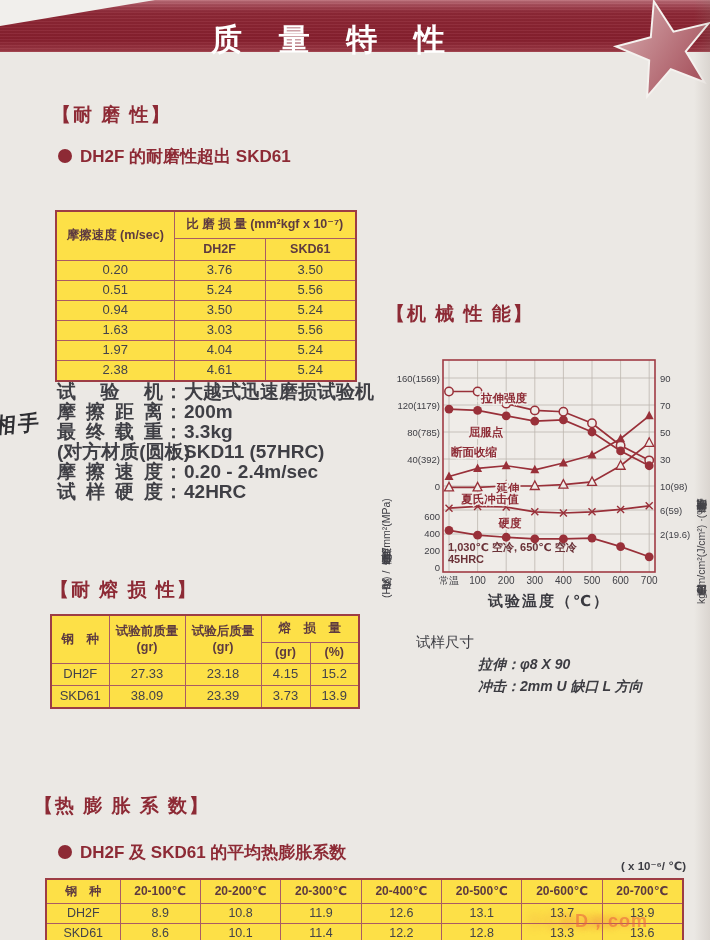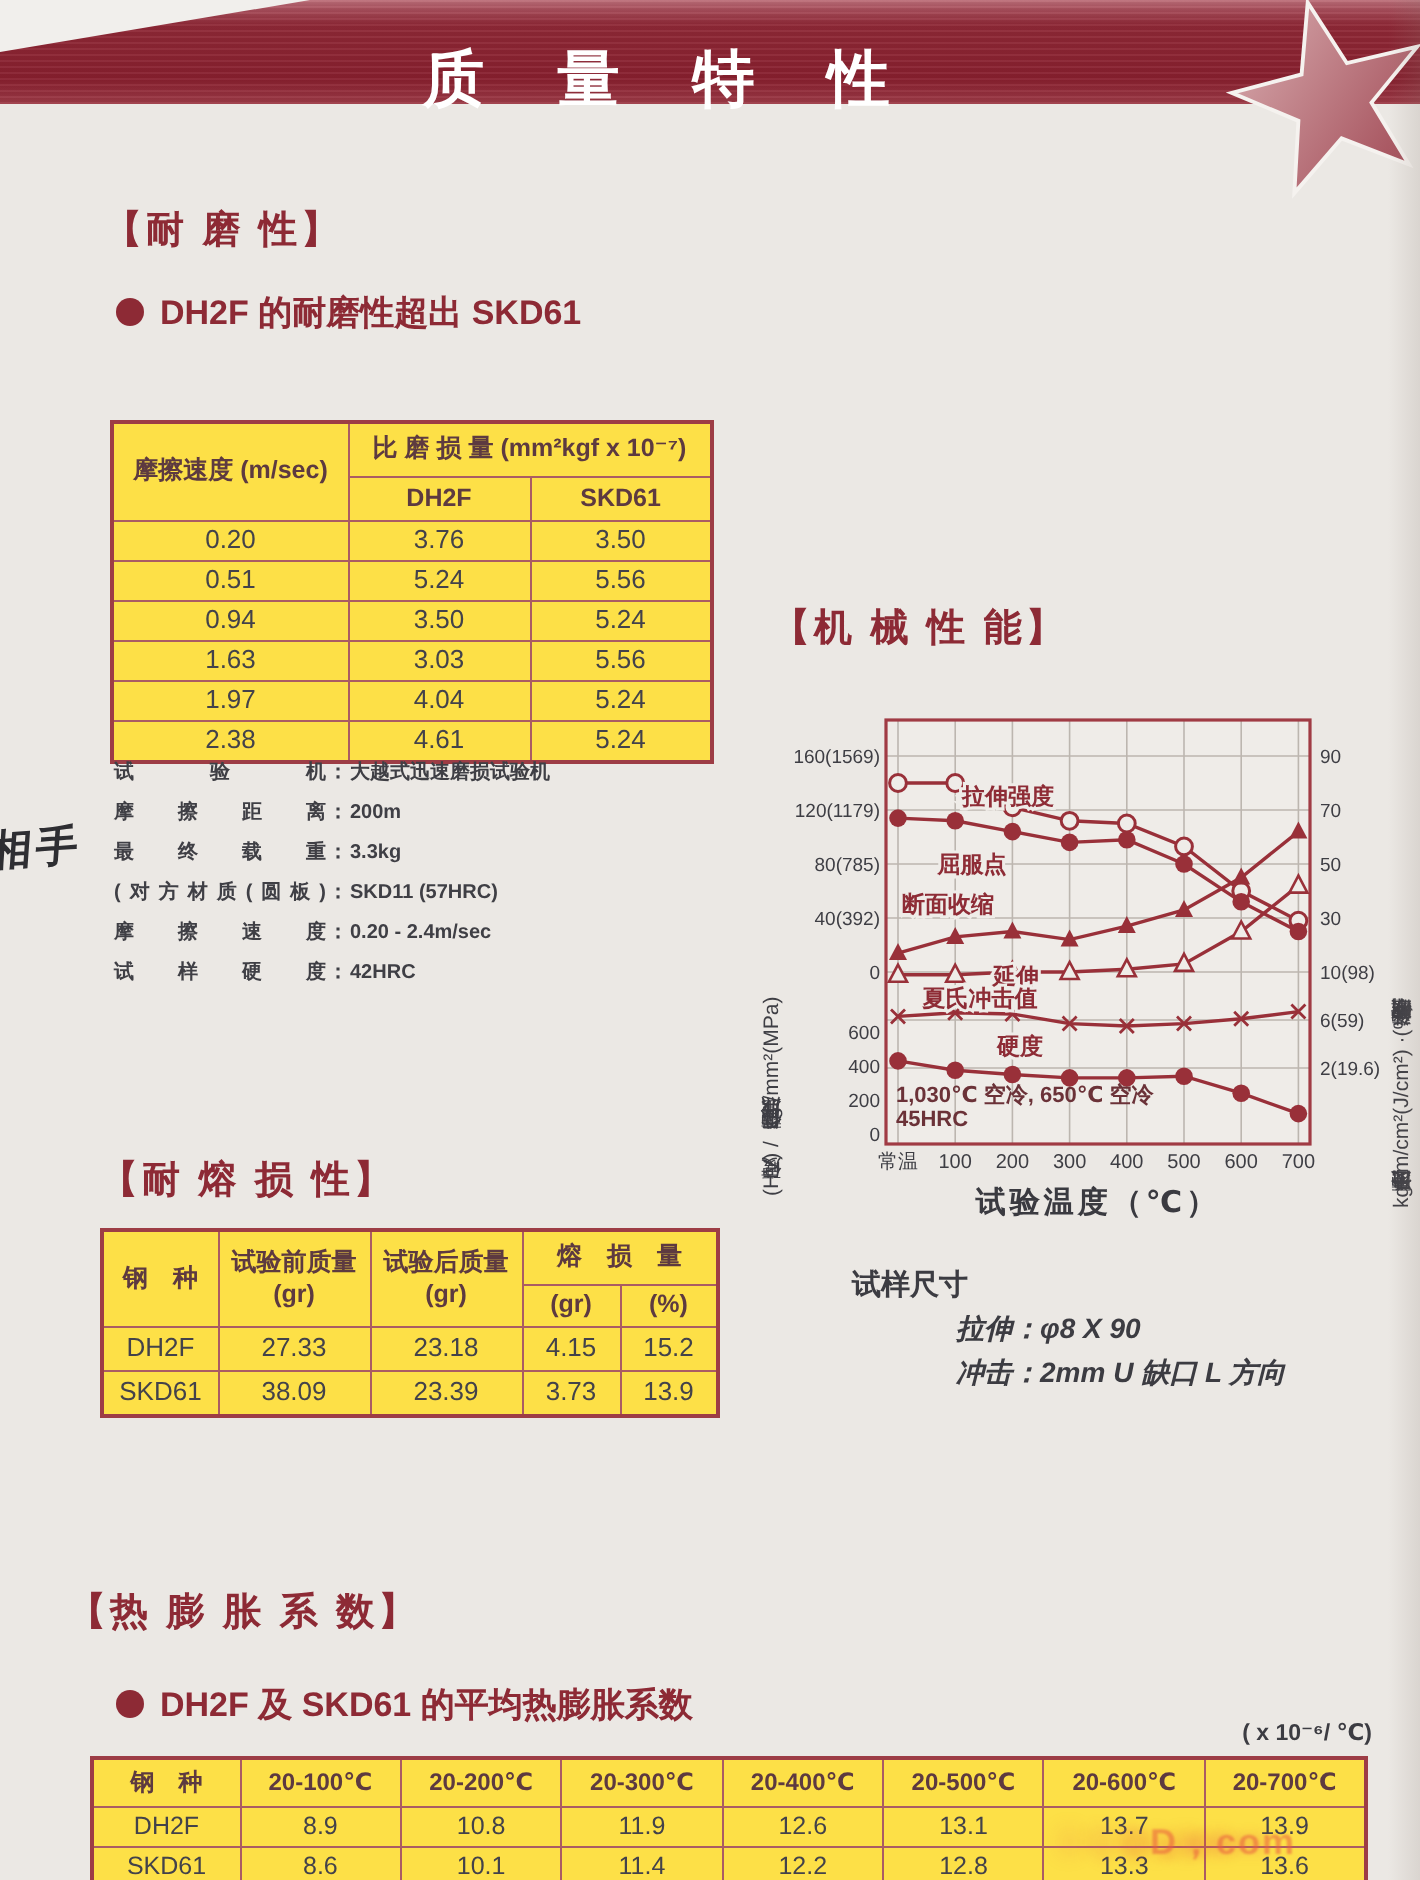--- a/index.html
+++ b/index.html
@@ -39,36 +39,36 @@
   #wear-table td{height:17px;}
   #melt-table{left:50px;top:614px;width:308px;}
   #melt-table thead tr:first-child th{height:24px;}
   #melt-table thead tr:last-child th{height:18px;}
   #melt-table td{height:19px;}
   #exp-table{left:45px;top:878px;width:637px;}
   #exp-table th{height:21px;font-size:12px;}
   #exp-table td{height:17px;font-size:12.5px;}
 
   
-  .conds{position:absolute;left:57px;top:379px;font-size:10px;font-weight:600;color:#3f3f45;}
+  .conds{position:absolute;left:57px;top:379px;font-size:19px;font-weight:600;color:#3f3f45;}
   .cond{height:20px;white-space:nowrap;}
   .clabel{display:inline-block;width:106px;text-align:justify;text-align-last:justify;}
   .colon{margin:0 1px;}
 
   .handwrite{position:absolute;left:-5px;top:410px;font-size:21px;font-weight:bold;
     color:#2e2e32;transform:rotate(-4deg) skewX(-8deg);letter-spacing:2px;}
 
   
   .vlabel{position:absolute;writing-mode:vertical-rl;transform:rotate(180deg);
     font-size:10.5px;color:#3e3e44;white-space:nowrap;}
   #vlabel-left{left:379px;top:340px;height:258px;}
   #vlabel-right{left:694px;top:316px;height:288px;}
   #x-axis-title{position:absolute;left:443px;top:592px;width:212px;text-align:center;
     font-size:15px;font-weight:bold;color:#3a3a40;letter-spacing:2px;}
-  .specimen-title{position:absolute;left:426px;top:633px;font-size:14.5px;font-weight:bold;color:#3c3c42;}
+  .specimen-title{position:absolute;left:416px;top:633px;font-size:14.5px;font-weight:normal;color:#3c3c42;}
   .spec-line{position:absolute;left:478px;font-size:14px;font-weight:600;color:#3c3c42;font-style:italic;}
   #spec-tensile{top:656px;} #spec-impact{top:678px;}
 
   .unit-note{position:absolute;right:24px;top:859px;font-size:11.5px;font-weight:600;color:#3c3c42;}
   .watermark{position:absolute;left:575px;top:909px;font-size:18px;font-weight:bold;
     color:rgba(233,92,64,.55);letter-spacing:1px;filter:blur(.4px);
     text-shadow:-14px 0 6px rgba(233,92,64,.35), -30px 0 8px rgba(233,92,64,.3), -46px 0 9px rgba(233,92,64,.25);}
 </style>
 </head>
 <body>

